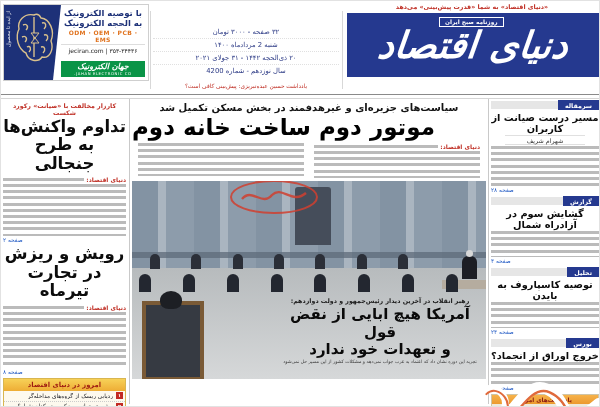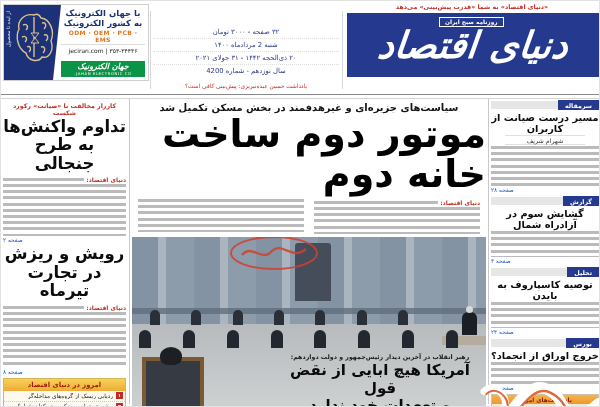--- a/index.html
+++ b/index.html
@@ -41,21 +41,21 @@
   .kickred{font-size:6.3px;color:#c03127;text-align:center;font-weight:bold;margin-top:2px;}
   .lhead{font-size:16.5px;line-height:1.12;text-align:center;font-weight:bold;color:#0c0c0c;margin:2px 0 3px;}
   .todaybox{margin-top:3px;border:1px solid #d9b650;background:#fdf9ee;}
   .todaytitle{background:linear-gradient(#f7d158,#eead35);color:#9e1a10;font-weight:bold;font-size:6.8px;text-align:center;padding:2px 0;}
   .titem{display:flex;align-items:center;gap:3px;padding:1.4px 2px;border-bottom:1px dotted #cccccc;}
   .titem:last-child{border-bottom:none;}
   .tnum{width:7px;height:7px;background:#c22a23;color:#fff;font-size:4.8px;display:flex;align-items:center;justify-content:center;font-weight:bold;flex:none;}
   .ttext{font-size:5.8px;color:#23242a;white-space:nowrap;overflow:hidden;}
   
   .midkick{text-align:center;font-size:10px;font-weight:bold;color:#131313;margin-top:2px;}
-  .midhead{text-align:right;font-size:38px;line-height:1.05;font-weight:bold;color:#000;margin:2px 0 4px;}
+  .midhead{text-align:left;font-size:23px;line-height:1.05;font-weight:bold;color:#000;margin:2px 0 4px;}
   .midbody{display:flex;gap:10px;height:34px;padding:0 6px;}
   .midbody .pcol{flex:1;}
   
   .photo{position:relative;margin-top:4px;height:198px;overflow:hidden;background:#cbcfd0;}
   .wall{position:absolute;left:0;right:0;top:0;height:44%;background:repeating-linear-gradient(90deg,#8393a3 0 26px,#aab5c0 26px 34px,#8d9cab 34px 62px);}
   .frieze{position:absolute;left:0;right:0;top:36%;height:6px;background:#5d6b7a;opacity:.75;}
   .door{position:absolute;left:46%;top:3%;width:36px;height:58px;background:#454d5a;border-radius:3px 3px 0 0;}
   .floor{position:absolute;left:0;right:0;top:44%;bottom:0;background:linear-gradient(#b7bbbd,#d6d8d9),repeating-linear-gradient(0deg,rgba(0,0,0,.05) 0 1px,transparent 1px 6px);}
   .crowdrow{position:absolute;display:flex;justify-content:space-between;}
   .row1{top:37%;left:5%;right:22%;}
@@ -98,22 +98,22 @@
       <svg class="brainsvg" width="42" height="56" viewBox="0 0 42 56">
         <g fill="none" stroke="#d9c08c" stroke-width="1.4">
           <path d="M20,4 C10,2 3,10 5,18 C1,26 4,38 12,42 C14,50 24,52 28,46 C36,48 40,38 37,30 C41,20 36,8 27,7 C25,3 22,3 20,4 Z"></path>
           <path d="M20,6 L20,46"></path>
           <path d="M9,14 C13,12 15,16 12,19 M8,26 C12,24 14,28 11,31 M13,36 C16,34 18,38 15,41 M28,12 C32,11 33,15 30,18 M30,24 C34,23 35,27 32,30 M27,36 C31,35 32,39 29,42"></path>
         </g>
         <path d="M17,22 L25,22 L21,27 Z M17,32 L25,32 L21,27 Z" fill="#1d3178" stroke="#d9c08c" stroke-width="1"></path>
       </svg>
     </div>
     <div class="adtext">
-      <div class="adline">با جهان الکترونیک</div>
-      <div class="adline">به کشور الکترونیک</div>
+      <div class="adline">با توصیه الکترونیک</div>
+      <div class="adline">به الحجه الکترونیک</div>
       <div class="adservices">ODM · OEM · PCB · EMS</div>
       <div class="adcontact">jeciran.com | ۳۵۳-۳۴۴۳۶</div>
     </div>
     <div class="greenbar">
       <div class="fa">جهان الکترونیک</div>
       <div class="en">JAHAN ELECTRONIC CO.</div>
     </div>
   </div>
 
   <div class="hvrule" style="left:149px"></div>

